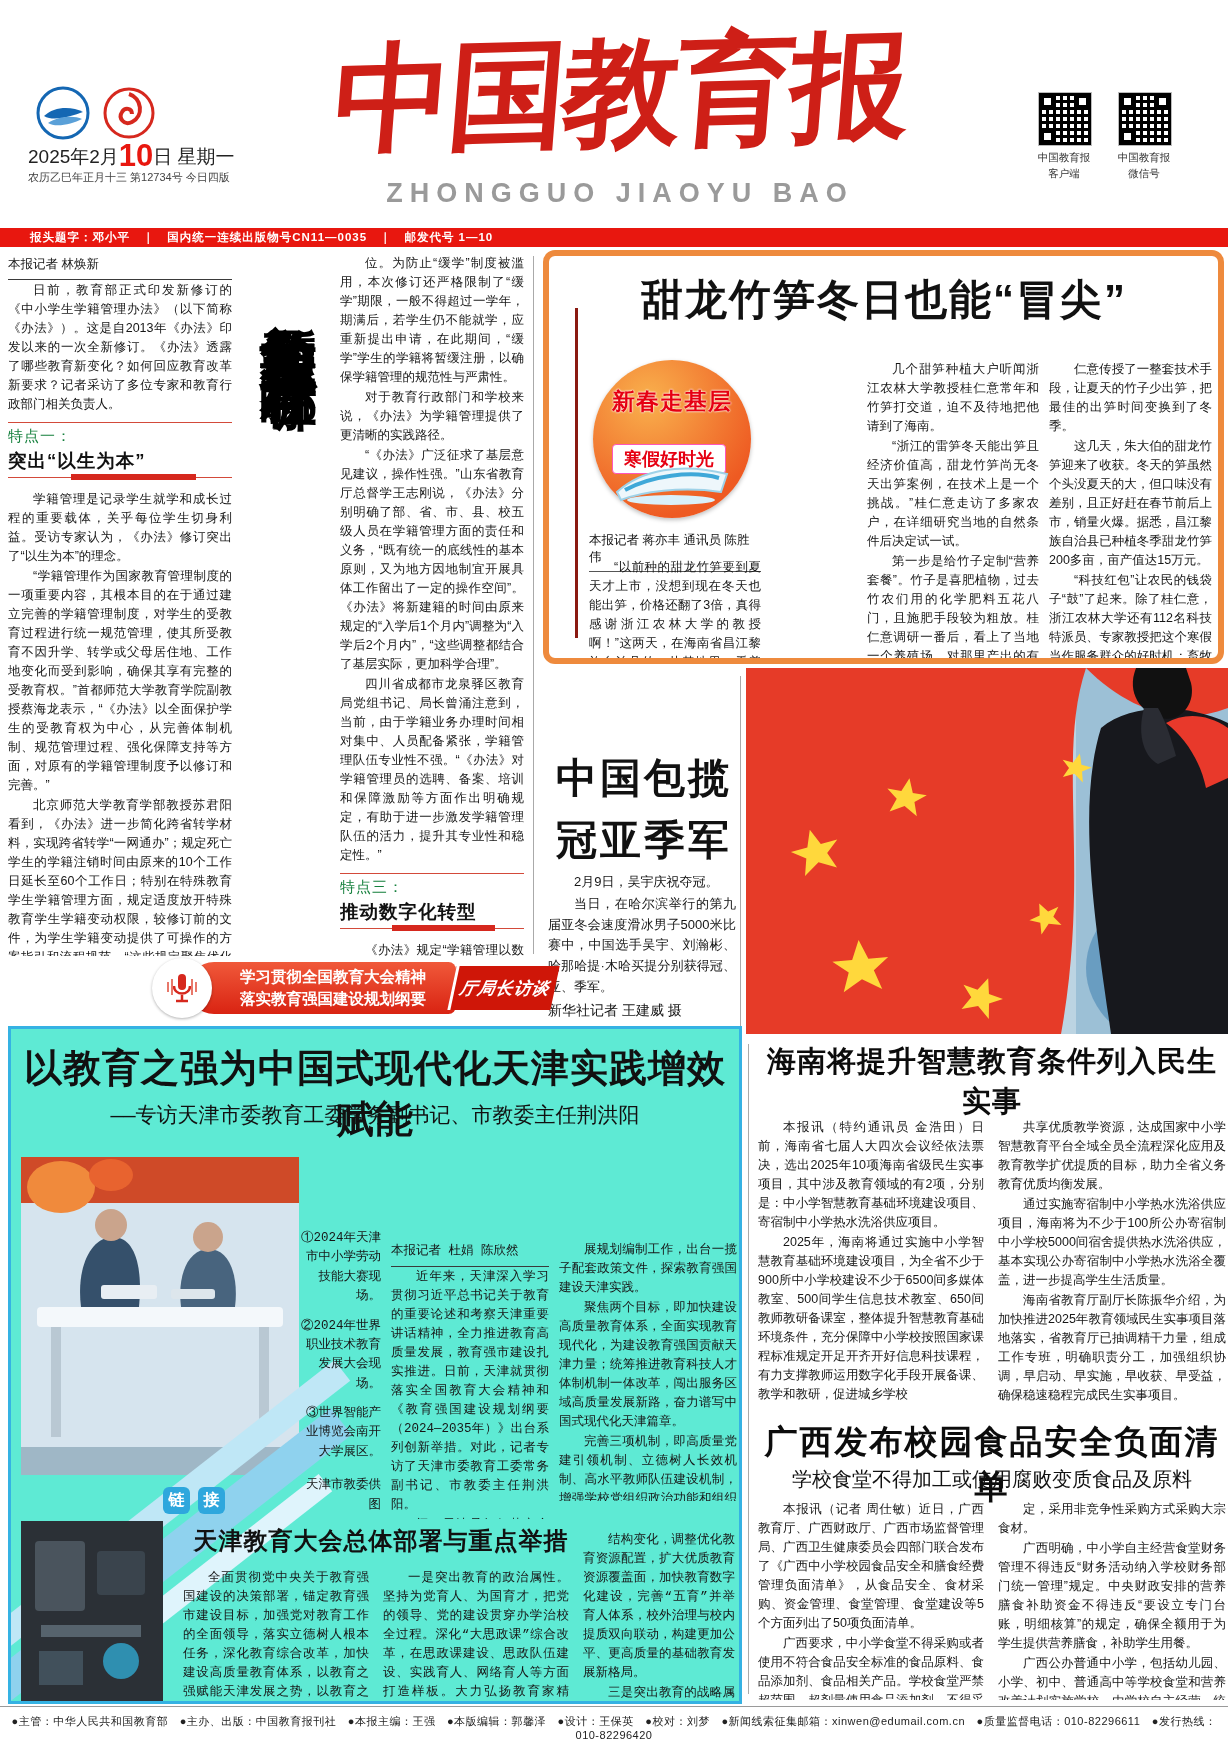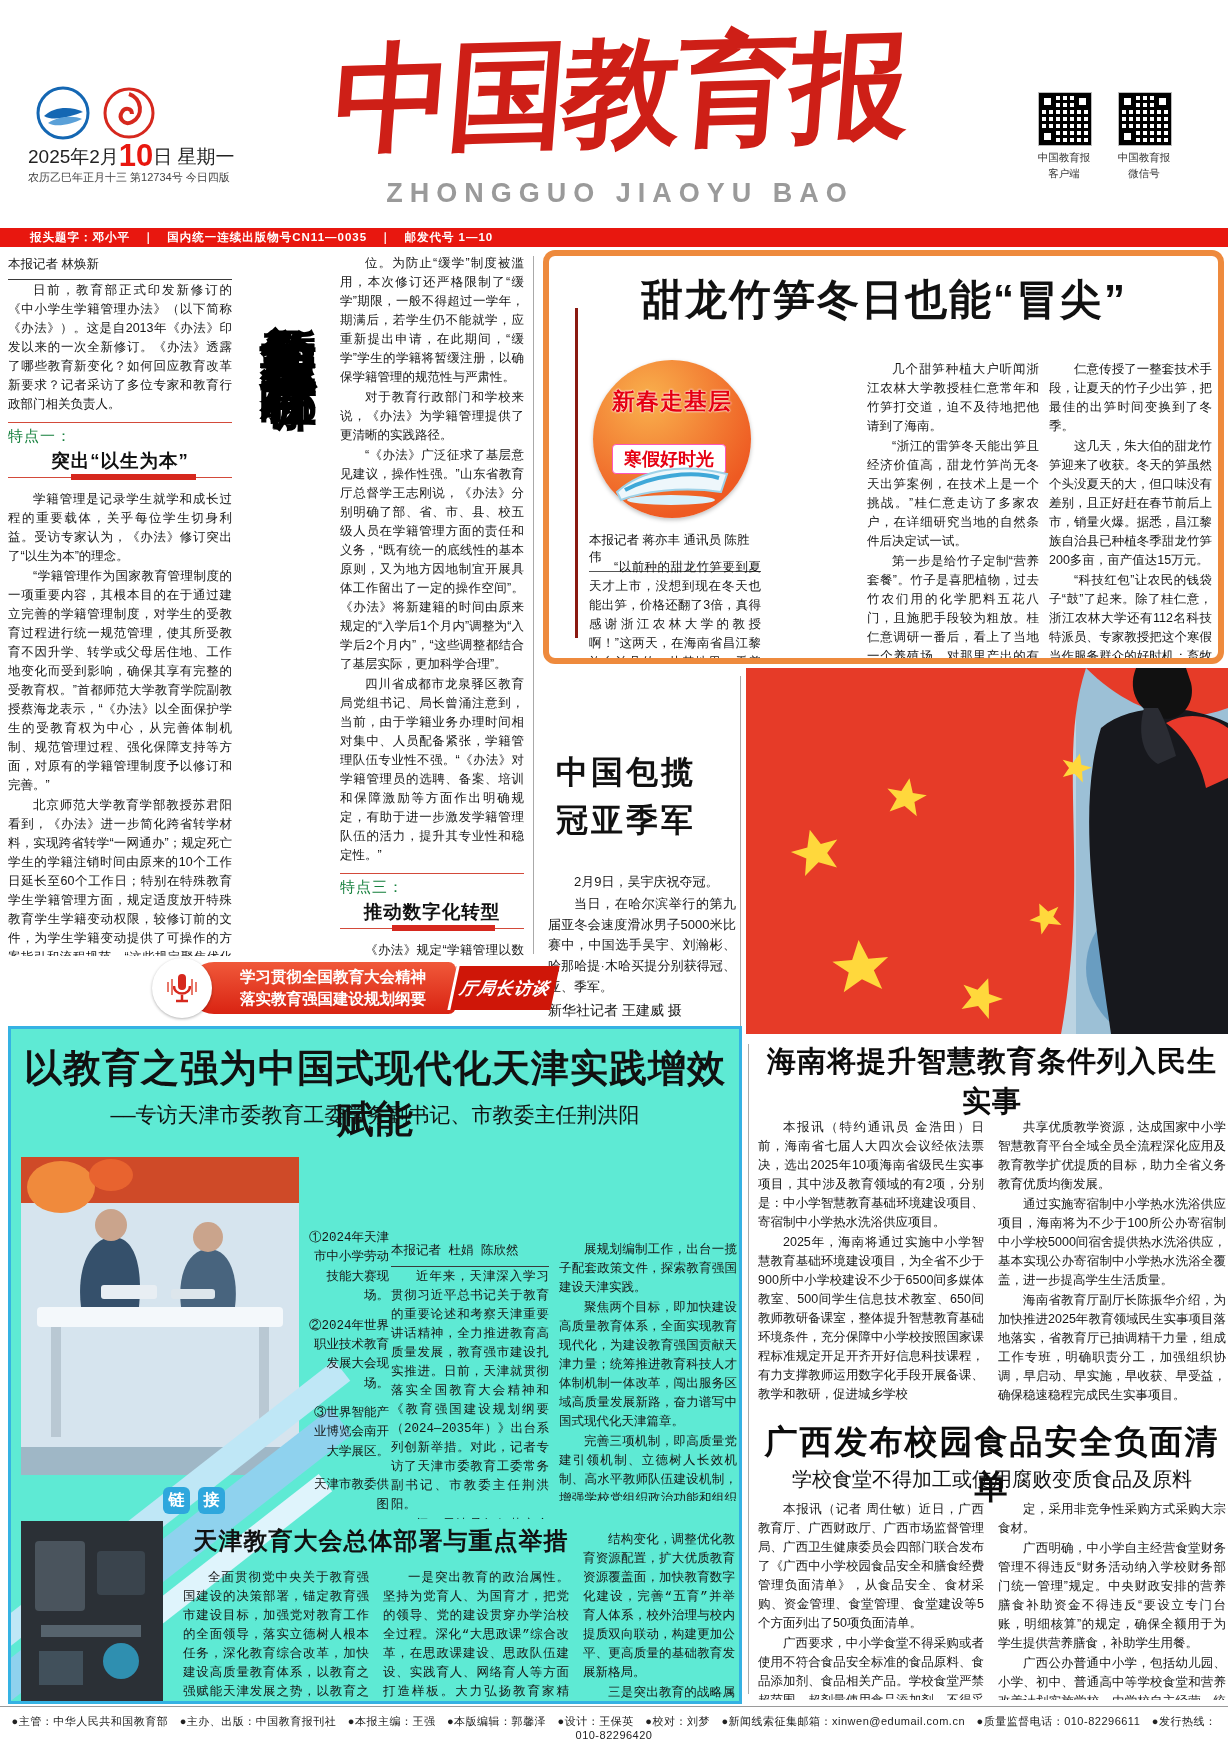--- a/index.html
+++ b/index.html
@@ -22,21 +22,21 @@
       background-image:repeating-linear-gradient(0deg,#000 0 3px,rgba(0,0,0,0) 3px 7px),
                        repeating-linear-gradient(90deg,#000 0 3px,#fff 3px 7px);}
   .qr-eye{position:absolute;width:13px;height:13px;border:3px solid #000;background:#fff;box-sizing:border-box;}
   .qr-label{position:absolute;width:72px;text-align:center;font-size:10.5px;color:#333;line-height:1.5;}
   .redbar{position:absolute;left:0;top:228px;width:1228px;height:19px;background:#e8170f;color:#fff;
           font-size:11.5px;font-weight:bold;line-height:19px;padding-left:30px;box-sizing:border-box;letter-spacing:1px;}
   
   .sechead{margin:8px 0 6px;}
   .sh-top{border-top:1px solid #d34a3a;margin-bottom:4px;}
   .sh-label{font-size:15px;color:#15803d;letter-spacing:1px;}
-  .sh-title{text-align:center;font-size:18.5px;font-weight:bold;letter-spacing:1px;margin:2px 0 4px;}
+  .sh-title{font-size:18.5px;font-weight:bold;letter-spacing:1px;margin:2px 0 4px;}
   .sh-rule{position:relative;border-top:1px solid #d34a3a;height:6px;}
   .sh-thick{position:absolute;left:28%;top:-4px;width:56%;height:6px;background:#d6281e;}
   .byline{font-size:13px;text-indent:0;padding:1px 0 5px;border-bottom:1px solid #3a3a3a;margin-bottom:6px;}
   .vrule{position:absolute;width:1px;background:#aaa;}
   
   .vertical-head{position:absolute;left:243px;top:278px;width:92px;height:676px;
       writing-mode:vertical-rl;text-orientation:upright;font-size:57px;font-weight:900;letter-spacing:5px;
       color:#000;display:flex;align-items:center;}
   
   .orange-box{position:absolute;left:543px;top:250px;width:681px;height:414px;border:6px solid #ee8a3d;
@@ -44,38 +44,38 @@
   .ob-headline{position:absolute;left:30px;top:16px;width:610px;text-align:center;font-size:42px;font-weight:900;letter-spacing:2px;}
   .ob-accent{position:absolute;left:26px;top:52px;width:3px;height:330px;background:#8a1a12;}
   .chun-badge{position:absolute;left:44px;top:104px;width:158px;height:158px;border-radius:50%;
               background:radial-gradient(circle at 35% 25%,#f9b14d,#ee5a22 75%);box-shadow:0 2px 4px rgba(0,0,0,.25);}
   .chun-l1{position:absolute;left:0;top:26px;width:158px;text-align:center;font-size:23px;font-weight:900;color:#e60012;
            text-shadow:0 0 2px #fff,0 0 2px #fff;letter-spacing:1px;}
   .chun-l2{position:absolute;left:19px;top:58px;width:112px;text-align:center;font-size:18px;font-weight:bold;color:#e60012;
            background:#fff;border-radius:4px;padding:2px 0;border:1px solid #f5b;margin-top:26px;}
   .ob-byline{position:absolute;left:40px;top:276px;width:172px;font-size:12.5px;border-bottom:1px solid #555;padding-bottom:5px;}
   
-  .pn-title{position:absolute;left:556px;top:748px;width:180px;font-size:32px;font-weight:900;letter-spacing:3px;line-height:1.5;}
+  .pn-title{position:absolute;left:556px;top:748px;width:180px;font-size:41px;font-weight:900;letter-spacing:3px;line-height:1.5;}
   
   .intv{position:absolute;left:152px;top:958px;width:392px;height:60px;}
   .intv-pill{position:absolute;left:36px;top:4px;width:268px;height:52px;border-radius:28px 8px 8px 28px;
              background:linear-gradient(#f0593a,#d92312);color:#fff;font-weight:bold;font-size:15.5px;
              display:flex;flex-direction:column;justify-content:center;padding-left:52px;box-sizing:border-box;line-height:1.4;}
   .intv-circle{position:absolute;left:0;top:0;width:60px;height:60px;border-radius:50%;background:#fff;
                box-shadow:0 1px 3px rgba(0,0,0,.3);display:flex;align-items:center;justify-content:center;}
   .intv-tag{position:absolute;left:300px;top:8px;width:100px;height:44px;background:#cf1608;transform:skewX(-12deg);
             color:#fff;font-style:italic;font-weight:bold;font-size:17px;display:flex;align-items:center;justify-content:center;
             border-left:3px solid #fff;letter-spacing:1px;}
   
   .blue-box{position:absolute;left:8px;top:1026px;width:734px;height:678px;border:3px solid #35b2e3;background:#5eead4;
             box-sizing:border-box;overflow:hidden;font-family:Liberation Mono, monospace;}
   .bb-headline{position:absolute;left:10px;top:14px;width:708px;text-align:center;font-size:38px;font-weight:900;letter-spacing:1px;}
   .bb-subtitle{position:absolute;left:10px;top:72px;width:708px;text-align:center;font-size:21px;color:#111;}
   .ribbon{position:absolute;transform:rotate(-38deg);}
-  .caption-col{position:absolute;left:296px;top:200px;width:82px;text-align:right;font-size:12.5px;line-height:1.55;color:#161616;}
+  .caption-col{position:absolute;left:288px;top:200px;width:82px;text-align:right;font-size:12.5px;line-height:1.55;color:#161616;}
   .caption-col p{margin:0 0 10px;text-indent:0;text-align:right;font-size:12.5px;}
   .link-badge{position:absolute;left:152px;top:458px;display:flex;gap:8px;}
   .link-chip{width:27px;height:27px;border-radius:6px;background:#2ea7dd;color:#fff;font-size:16px;font-weight:bold;
              display:flex;align-items:center;justify-content:center;}
   .lk-title{position:absolute;left:170px;top:496px;width:400px;text-align:center;font-size:24px;font-weight:bold;letter-spacing:1px;}
   
   .rt-head{position:absolute;text-align:center;font-weight:900;color:#0c0c0c;}
   .rt-sub{position:absolute;text-align:center;color:#111;}
   .footer-rule{position:absolute;left:0;top:1706px;width:1228px;border-top:1px solid #9a9a9a;}
   .footer{position:absolute;left:0;top:1714px;width:1228px;text-align:center;font-size:11px;color:#222;letter-spacing:.5px;}

